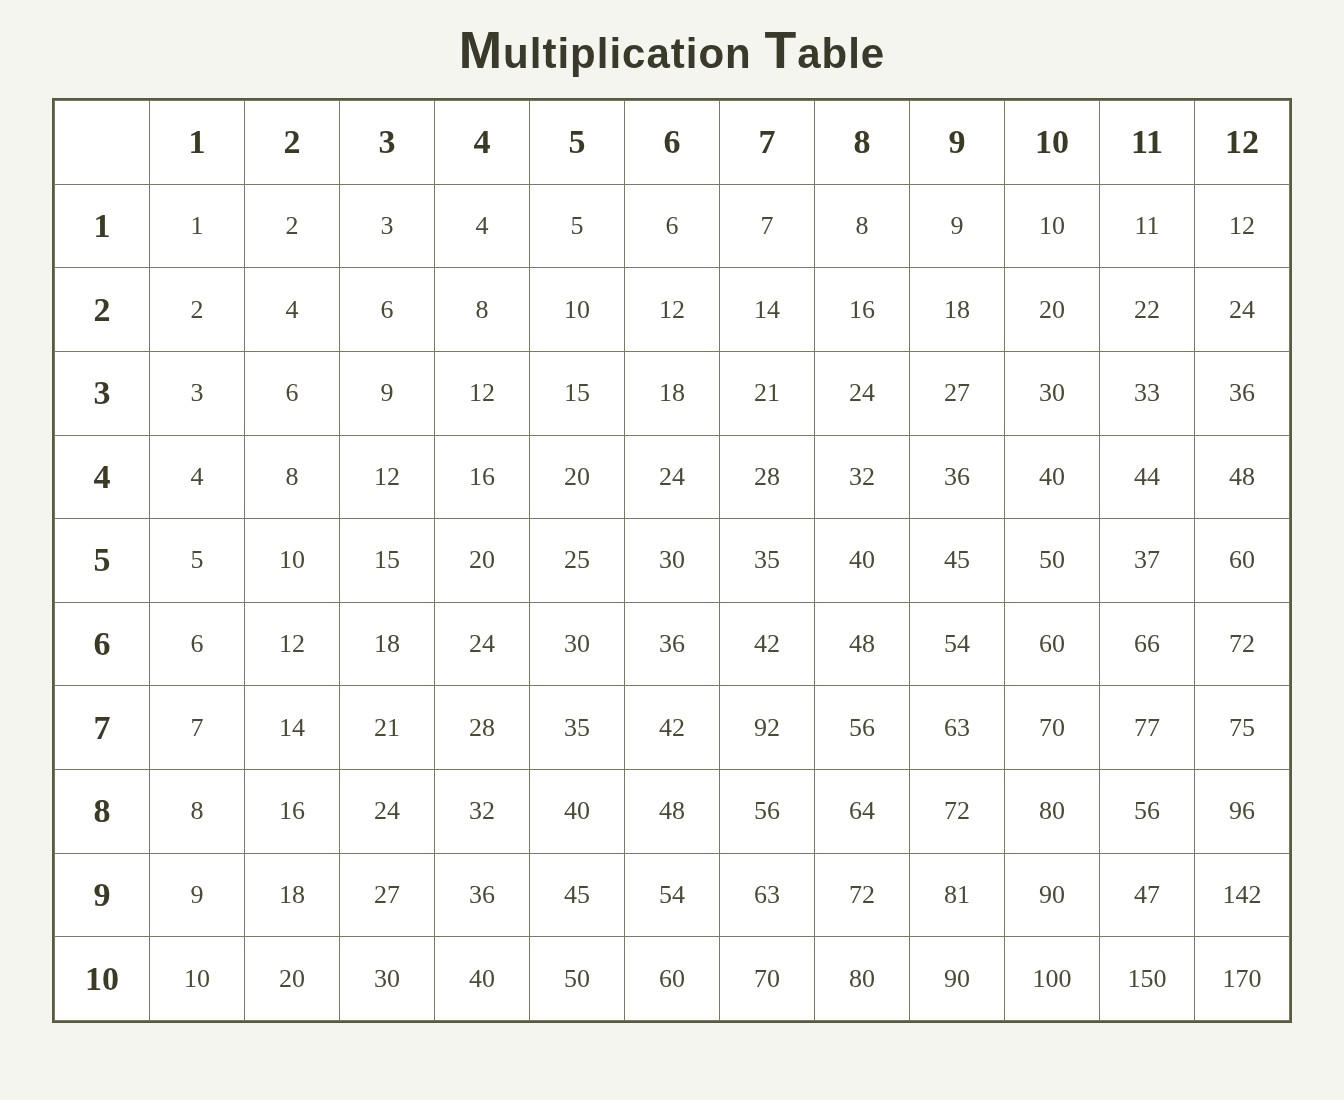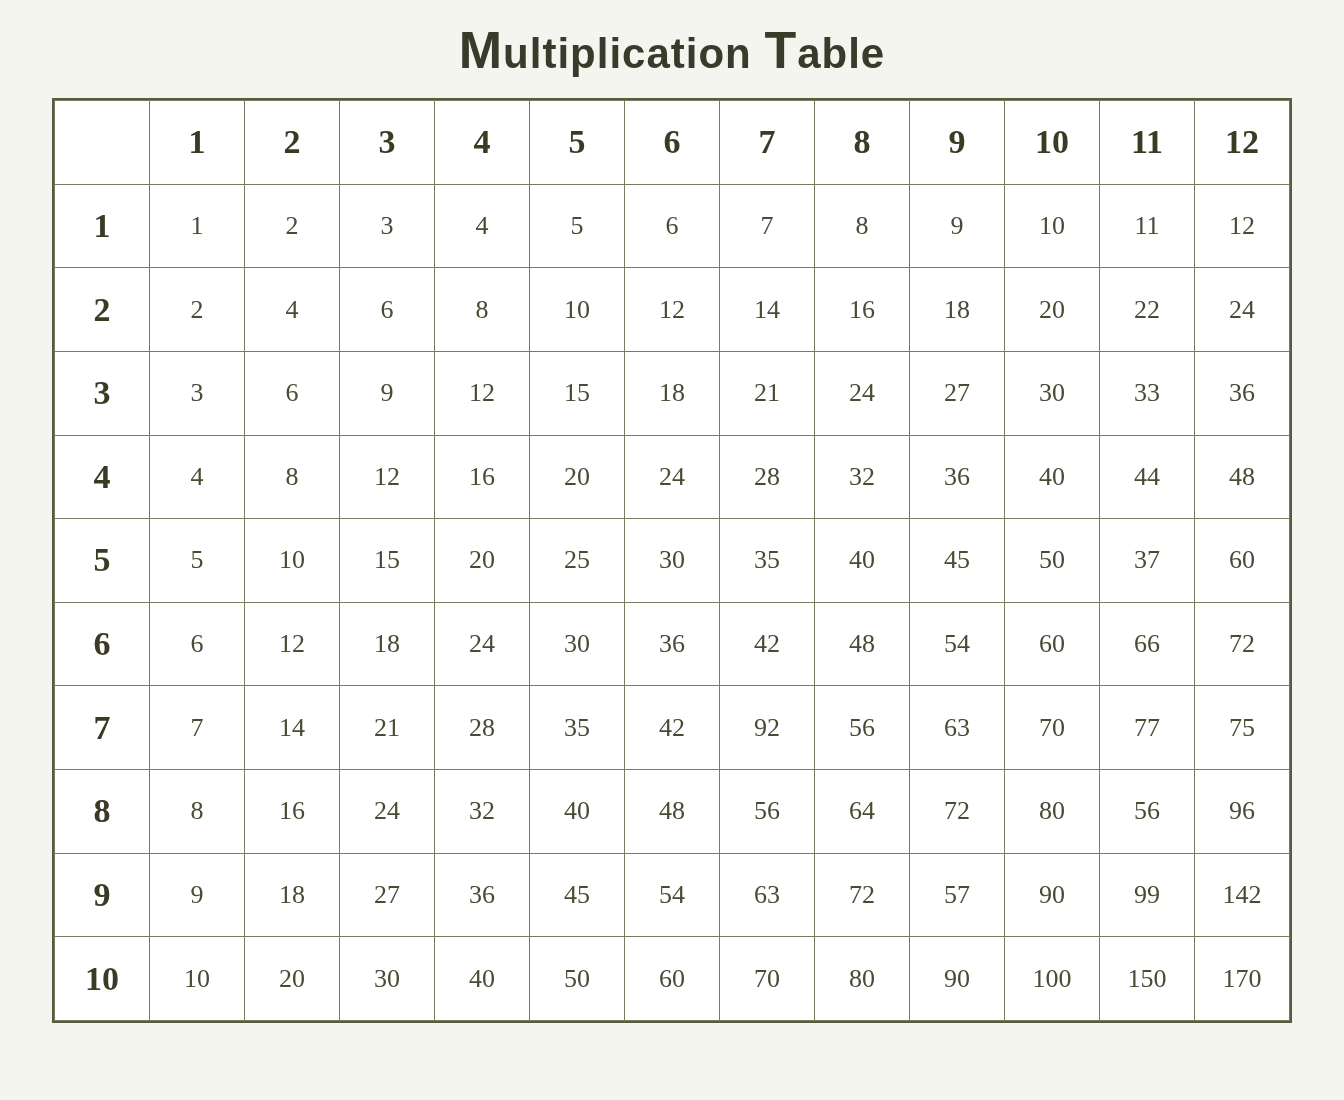--- a/index.html
+++ b/index.html
@@ -227,23 +227,23 @@
         <tr>
           <td class="row-header">9</td>
           <td class="data-cell">9</td>
           <td class="data-cell">18</td>
           <td class="data-cell">27</td>
           <td class="data-cell">36</td>
           <td class="data-cell">45</td>
           <td class="data-cell">54</td>
           <td class="data-cell">63</td>
           <td class="data-cell">72</td>
-          <td class="data-cell">57</td>
+          <td class="data-cell">81</td>
           <td class="data-cell">90</td>
-          <td class="data-cell">99</td>
+          <td class="data-cell">47</td>
           <td class="data-cell">142</td>
         </tr>
         <tr>
           <td class="row-header">10</td>
           <td class="data-cell">10</td>
           <td class="data-cell">20</td>
           <td class="data-cell">30</td>
           <td class="data-cell">40</td>
           <td class="data-cell">50</td>
           <td class="data-cell">60</td>

